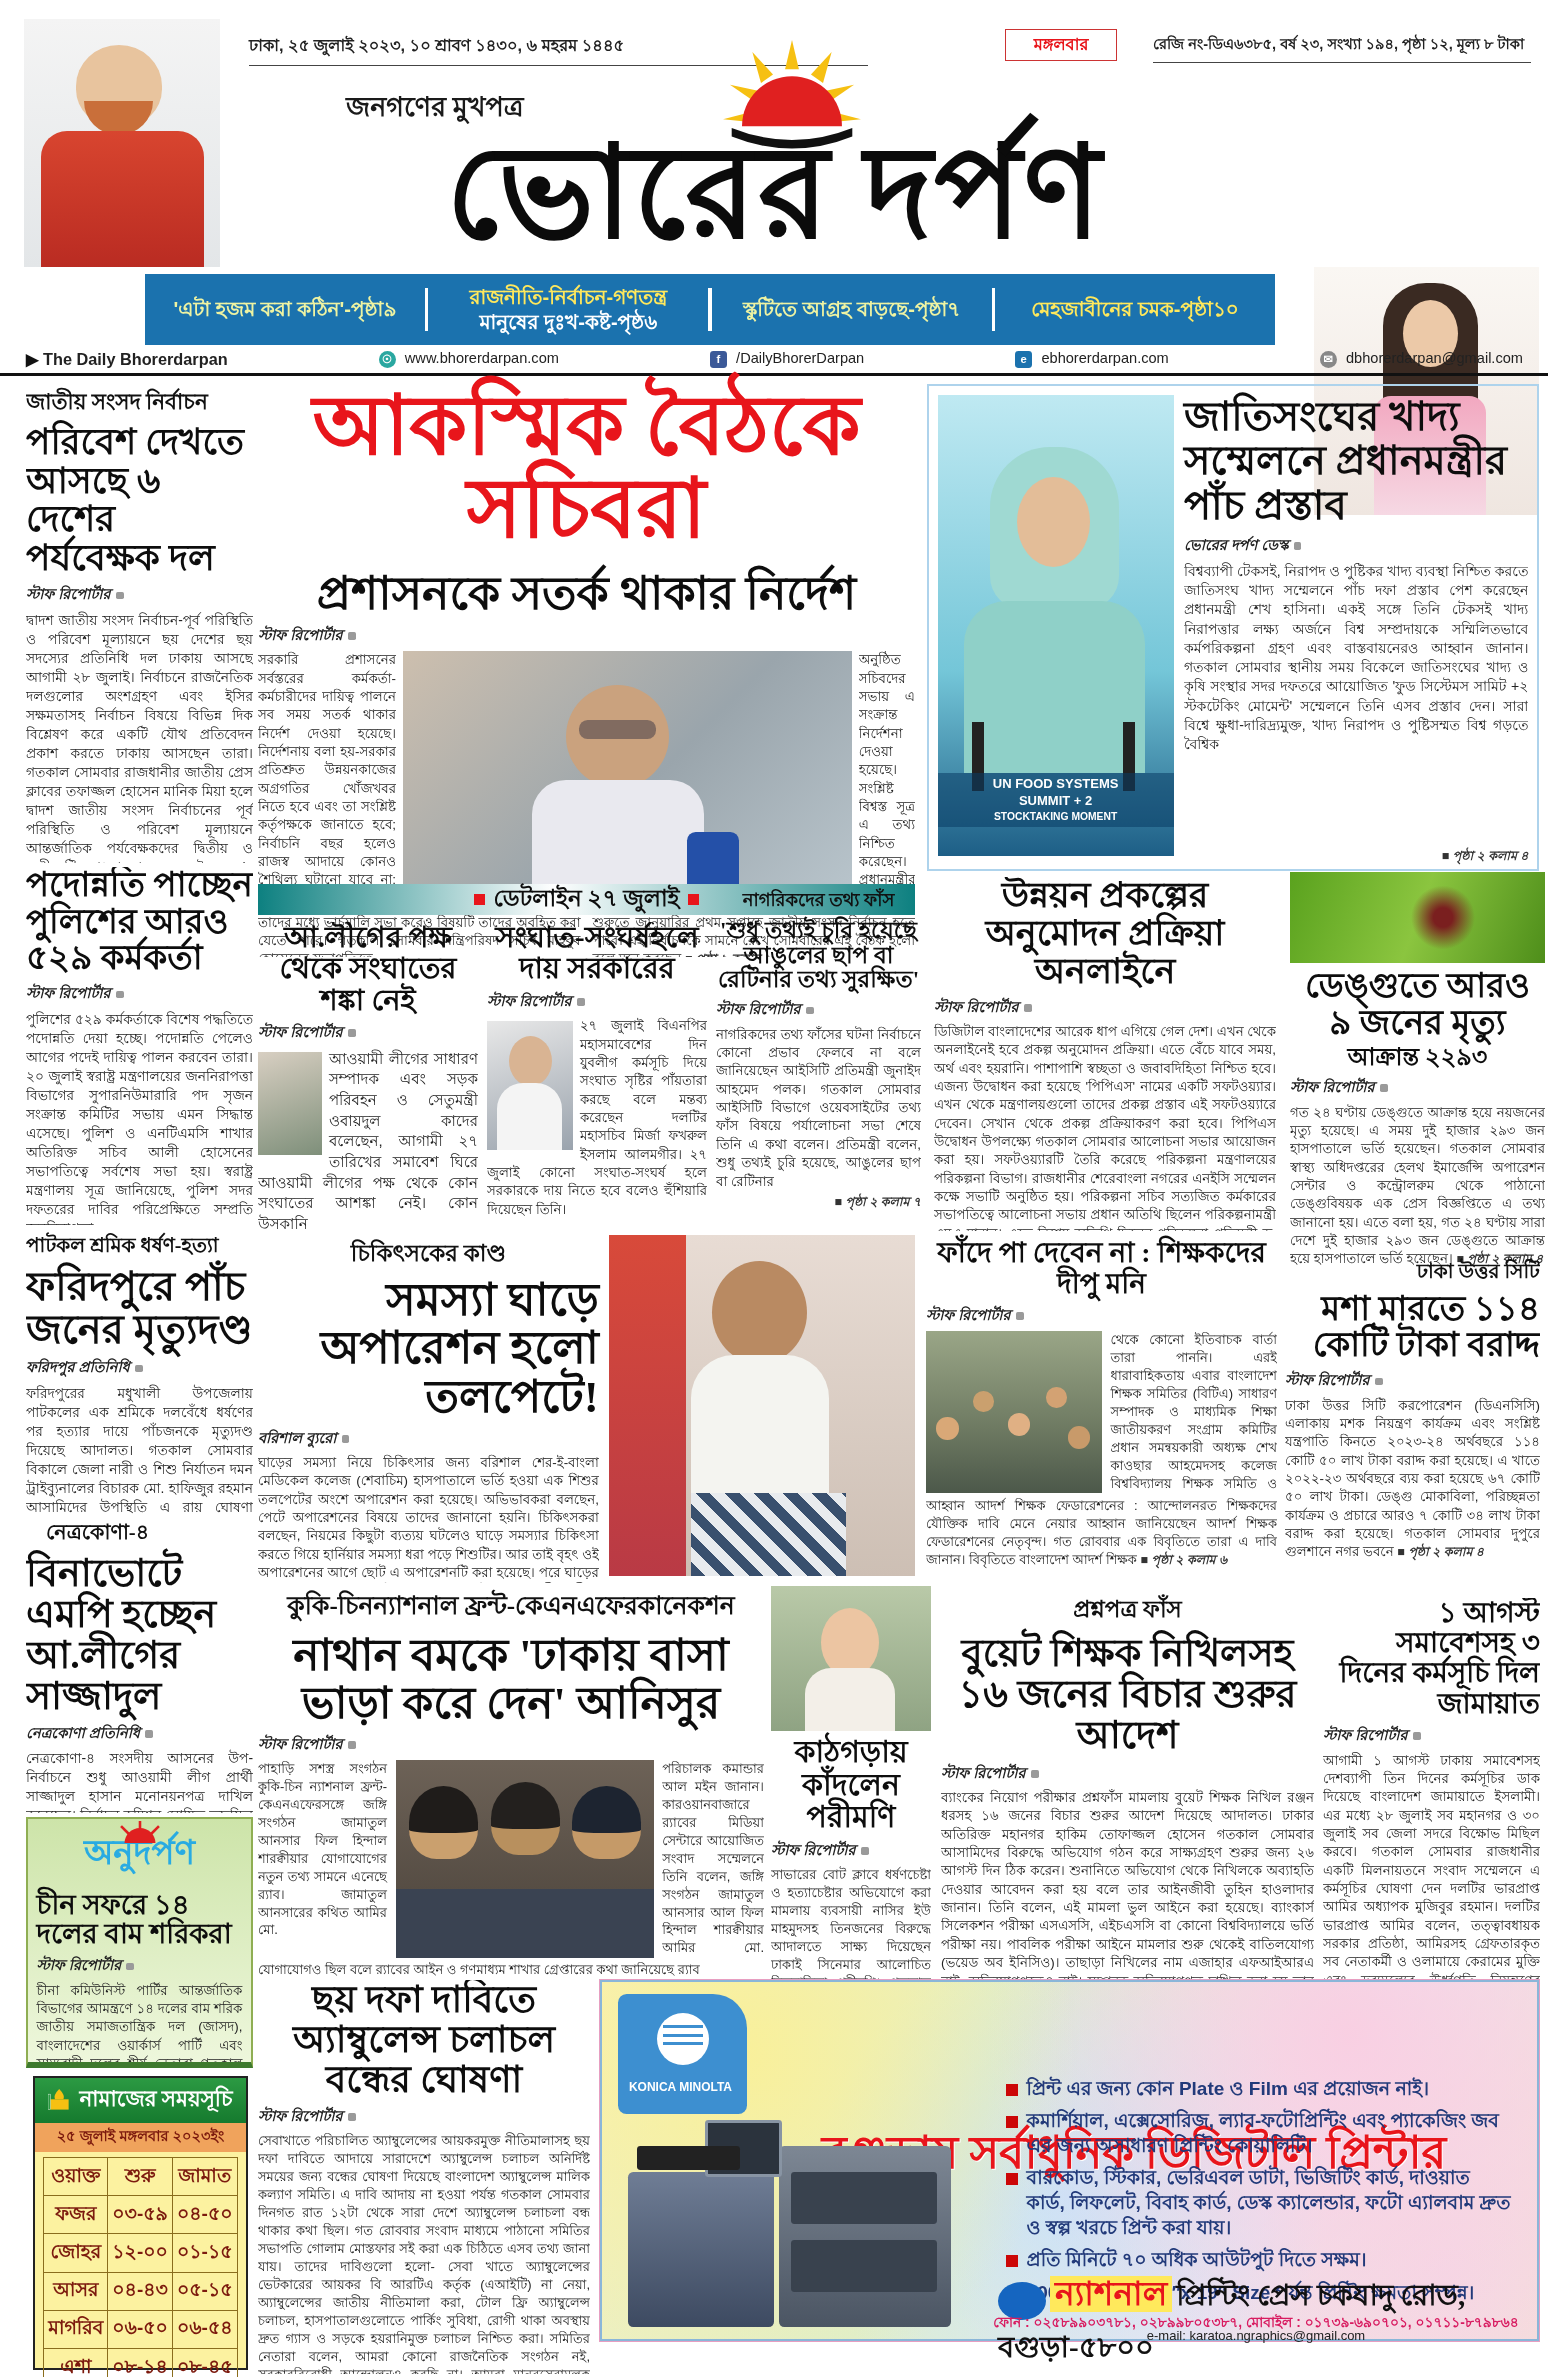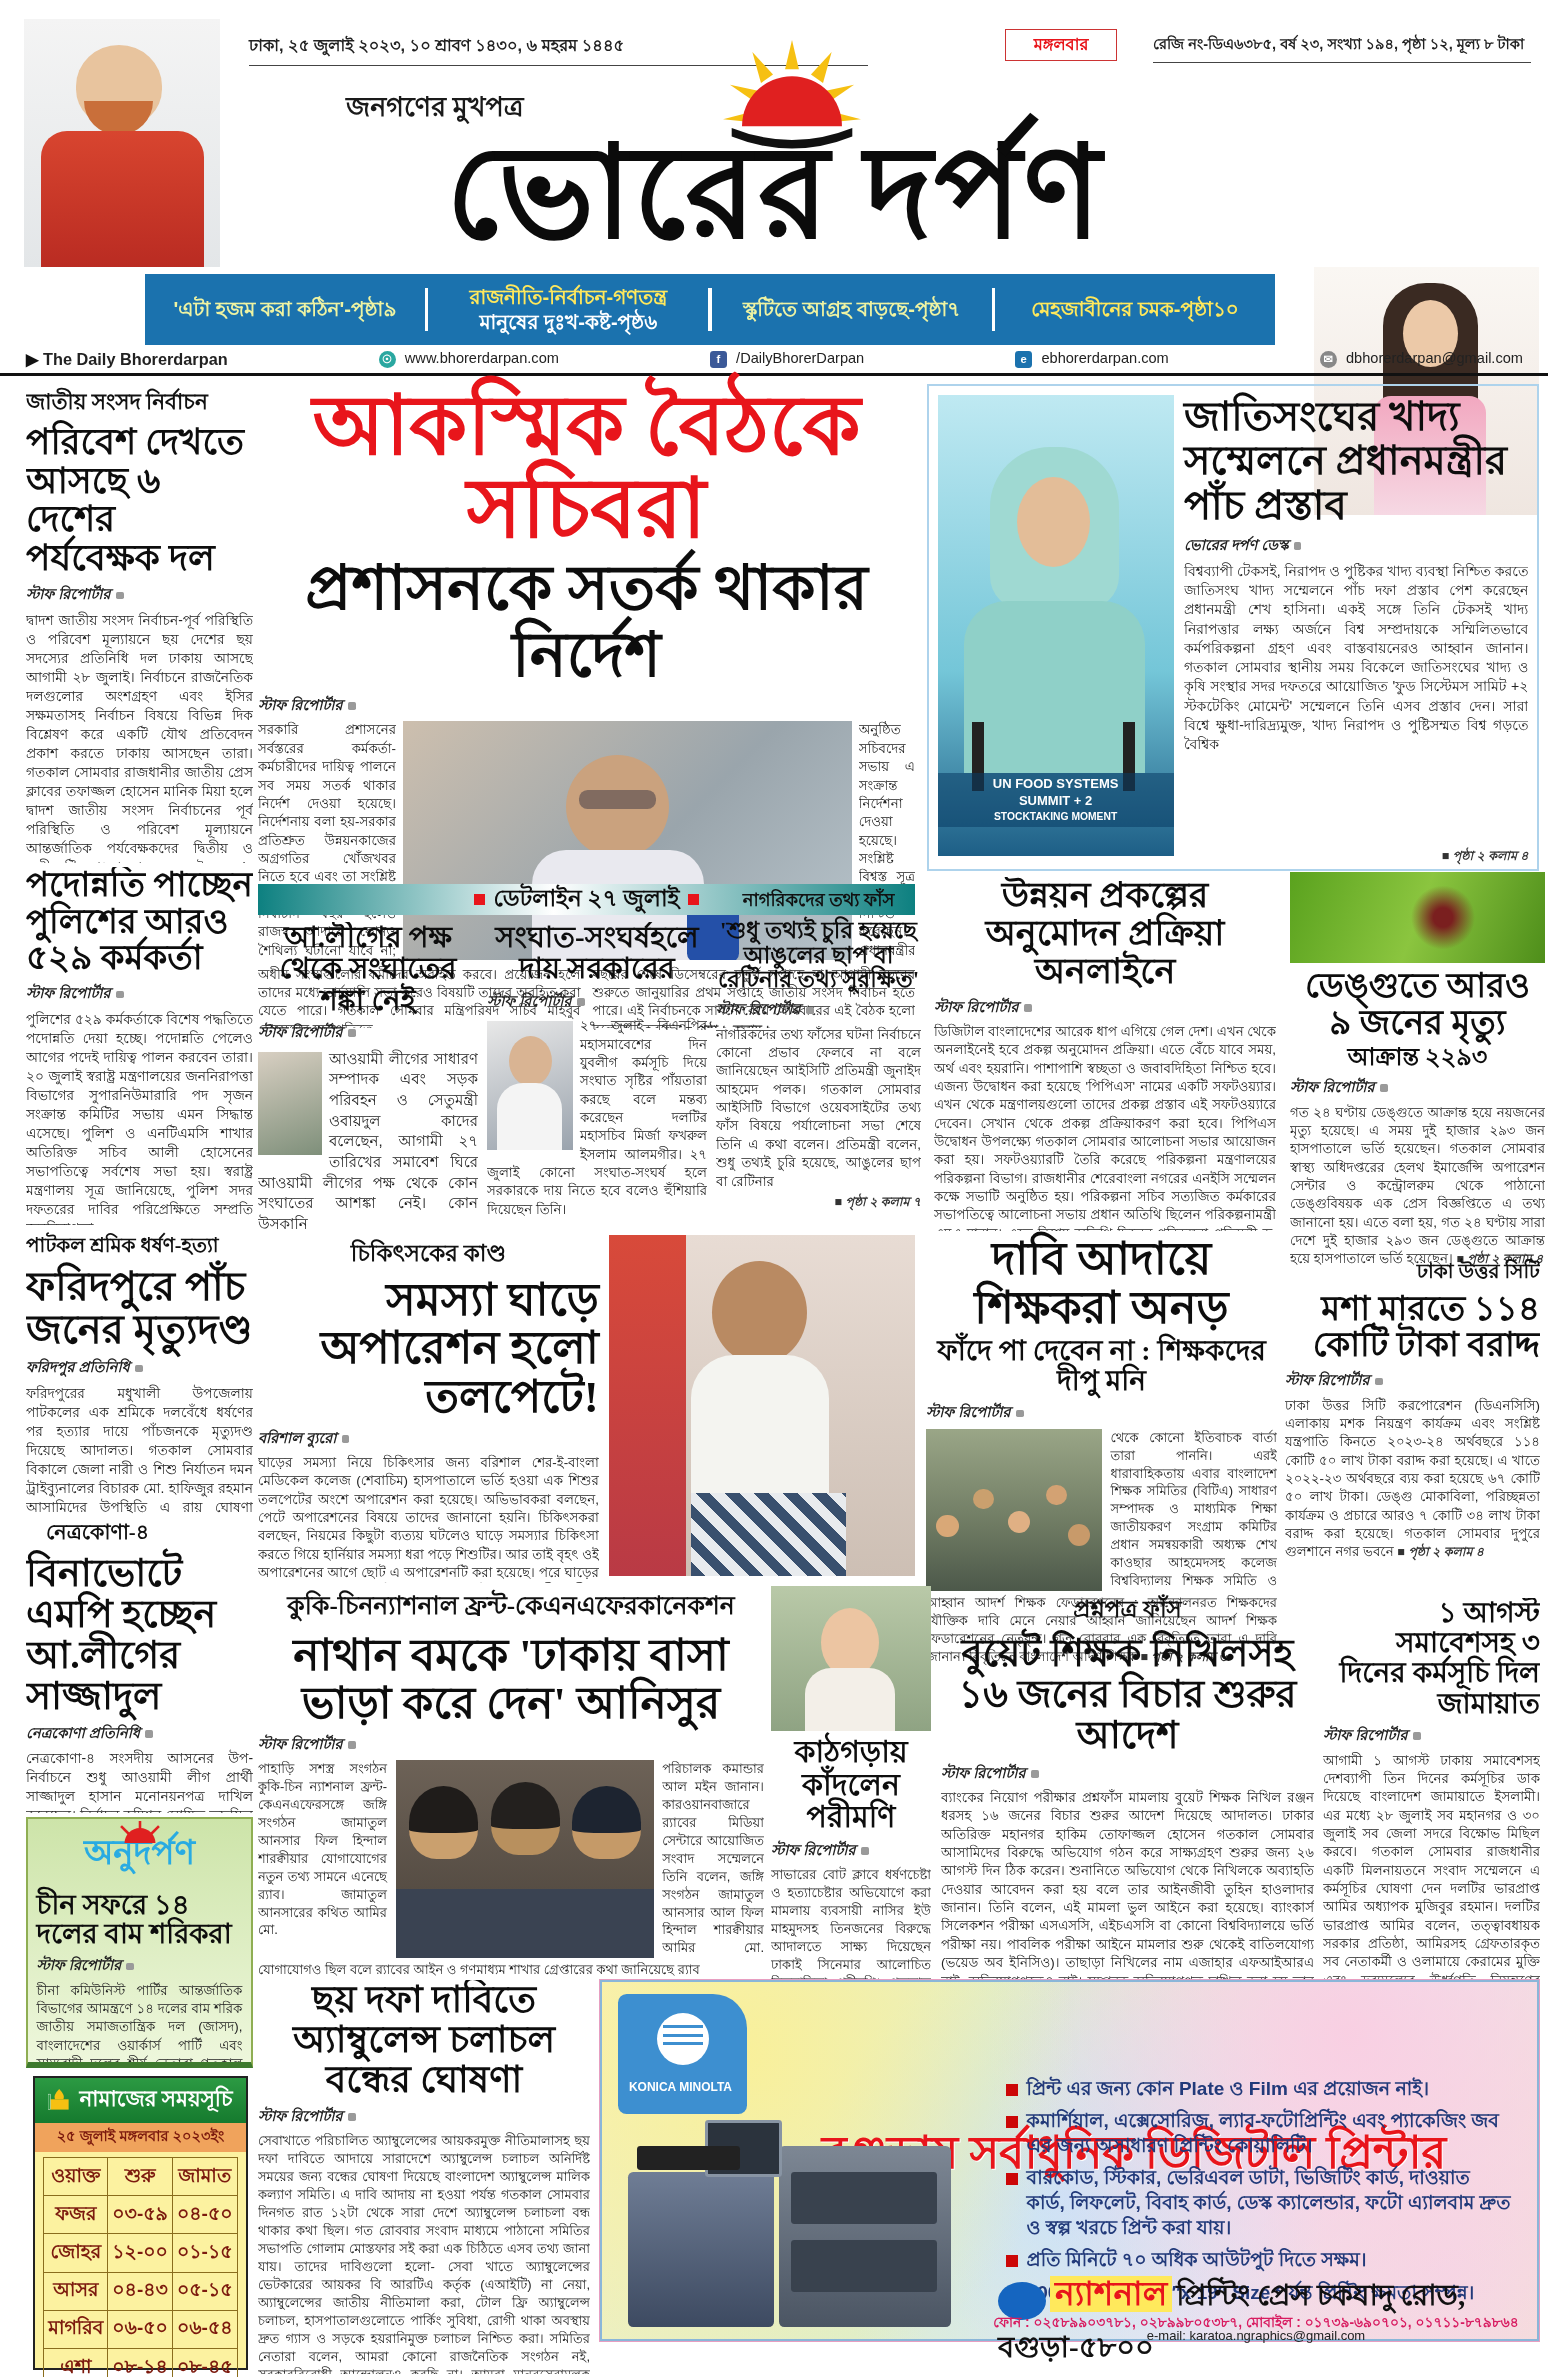--- a/index.html
+++ b/index.html
@@ -238,21 +238,21 @@
       </table>
     <div class="foot">
         <span>আজকের সূর্যাস্ত</span>
         <span>: ০৬-৪৬</span>
       </div>
 
   </div>
 
   <div class="abs" style="left:258px;top:385px;width:657px;">
     <div class="headline red c" style="font-size:83px;line-height:1.0;">আকস্মিক বৈঠকে সচিবরা</div>
-    <div class="headline c" style="font-size:62px;margin-top:4px;">প্রশাসনকে সতর্ক থাকার নির্দেশ</div>
+    <div class="headline c" style="font-size:46px;margin-top:18px;">প্রশাসনকে সতর্ক থাকার নির্দেশ</div>
     <div class="byline">স্টাফ রিপোর্টার</div>
     <div class="flex" style="gap:6.9px;height:239px;overflow:hidden;">
       <div class="body-text clip" style="width:138px;font-size:13.3px;">সরকারি প্রশাসনের সর্বস্তরের কর্মকর্তা-কর্মচারীদের দায়িত্ব পালনে সব সময় সতর্ক থাকার নির্দেশ দেওয়া হয়েছে। নির্দেশনায় বলা হয়-সরকার প্রতিশ্রুত উন্নয়নকাজের অগ্রগতির খোঁজখবর নিতে হবে এবং তা সংশ্লিষ্ট কর্তৃপক্ষকে জানাতে হবে; নির্বাচনি বছর হলেও রাজস্ব আদায়ে কোনও শৈথিল্য ঘটানো যাবে না; রেমিট্যান্স আহরণে গভীরতর নজর দিতে হবে; রফতানি লক্ষ্য অর্জনে মনোযোগ বাড়াতে হবে; আইনশৃঙ্খলা রক্ষায় ওসি, এসপিসহ সংশ্লিষ্ট বাহিনীর সদস্যদের সতর্কাবস্থায় দায়িত্ব পালন করতে হবে; অপ্রয়োজনীয় ব্যয় কমাতে হবে। এছাড়া সততা ও দক্ষতার সঙ্গে স্থানীয় জনপ্রতিনিধিদের ও এলাকাবাসীকে যুক্ত করে উন্নয়নমূলক কাজ করতে হবে। এসব বিষয়ে সংশ্লিষ্ট মন্ত্রণালয়</div>
       <div class="ph" style="width:449px;height:239px;flex:0 0 auto;background:linear-gradient(135deg,#cdbfae,#9aa5ac 55%,#b8c4cb);">
         <div class="abs" style="left:163px;top:34px;width:103px;height:103px;border-radius:50%;background:#caa27e;"></div>
         <div class="abs" style="left:176px;top:69px;width:77px;height:19px;border-radius:8.6px;background:rgba(40,40,60,.45);"></div>
         <div class="abs" style="left:129px;top:129px;width:172px;height:112px;border-radius:34px 34px 0 0;background:#e9e9ef;"></div>
         <div class="abs" style="left:284px;top:181px;width:52px;height:60px;background:#2450a8;border-radius:8.6px;"></div>
       </div>
       <div class="body-text clip" style="flex:1;font-size:13.3px;">অনুষ্ঠিত সচিবদের সভায় এ সংক্রান্ত নির্দেশনা দেওয়া হয়েছে। সংশ্লিষ্ট বিশ্বস্ত সূত্র এ তথ্য নিশ্চিত করেছেন। প্রধানমন্ত্রীর মুখ্য সচিব তোফাজ্জল হোসেনসহ সব মন্ত্রণালয় ও বিভাগের সচিবরা উপস্থিত ছিলেন। সূত্র জানায়, অন্যান্য সচিবের সঙ্গে মন্ত্রিপরিষদ বিভাগের সচিবের আজকের সভায় আগে থেকে নির্ধারিত কোনও আলোচ্যসূচি ছিল না। এ কারণেই অনেকের মধ্যে অতিরিক্ত কৌতূহল কাজ করেছে। প্রতি মাসেই একবার মন্ত্রণালয় ও বিভাগের সচিবদের মন্ত্রিপরিষদ বিভাগের সচিবের সভা করার নিয়ম রয়েছে।</div>
@@ -364,21 +364,20 @@
       <div class="ph" style="width:306px;height:341px;background:linear-gradient(180deg,#e8dcd4,#cdbfb4);">
         <div class="abs" style="left:103px;top:26px;width:95px;height:103px;border-radius:50%;background:#b98a62;"></div>
         <div class="abs" style="left:82px;top:120px;width:138px;height:155px;border-radius:43px 43px 0 0;background:#f4f4f0;"></div>
         <div class="abs" style="left:0px;top:0px;width:77px;height:341px;background:linear-gradient(180deg,#d84a3a,#b93a45);"></div>
         <div class="abs" style="left:82px;top:258px;width:155px;height:83px;background:repeating-linear-gradient(45deg,#39506e 0 10.3px,#e8ebee 10.3px 20.6px);"></div>
       </div>
     </div>
   </div>
 
   <div class="abs" style="left:926px;top:1235px;width:351px;height:344px;">
-    <div class="headline c" style="font-size:45px;">দাবি আদায়ে শিক্ষকরা অনড়</div>
     <div class="headline c" style="font-size:28px;margin-top:3.4px;">ফাঁদে পা দেবেন না : শিক্ষকদের দীপু মনি</div>
     <div class="byline">স্টাফ রিপোর্টার</div>
     <div class="flex" style="gap:8.6px;height:162px;overflow:hidden;">
       <div class="ph" style="width:176px;height:162px;flex:0 0 auto;background:linear-gradient(180deg,#9aa687,#6e7a62 60%,#4c584a);">
         <div class="abs" style="left:10.3px;top:86px;width:22.4px;height:22.4px;border-radius:50%;background:#d9a877;"></div>
         <div class="abs" style="left:47px;top:60px;width:20.6px;height:20.6px;border-radius:50%;background:#caa06e;"></div>
         <div class="abs" style="left:82px;top:82px;width:22.4px;height:22.4px;border-radius:50%;background:#e0b084;"></div>
         <div class="abs" style="left:120px;top:56px;width:20.6px;height:20.6px;border-radius:50%;background:#d3a273;"></div>
         <div class="abs" style="left:142px;top:95px;width:22.4px;height:22.4px;border-radius:50%;background:#c89a6a;"></div>
       </div>

